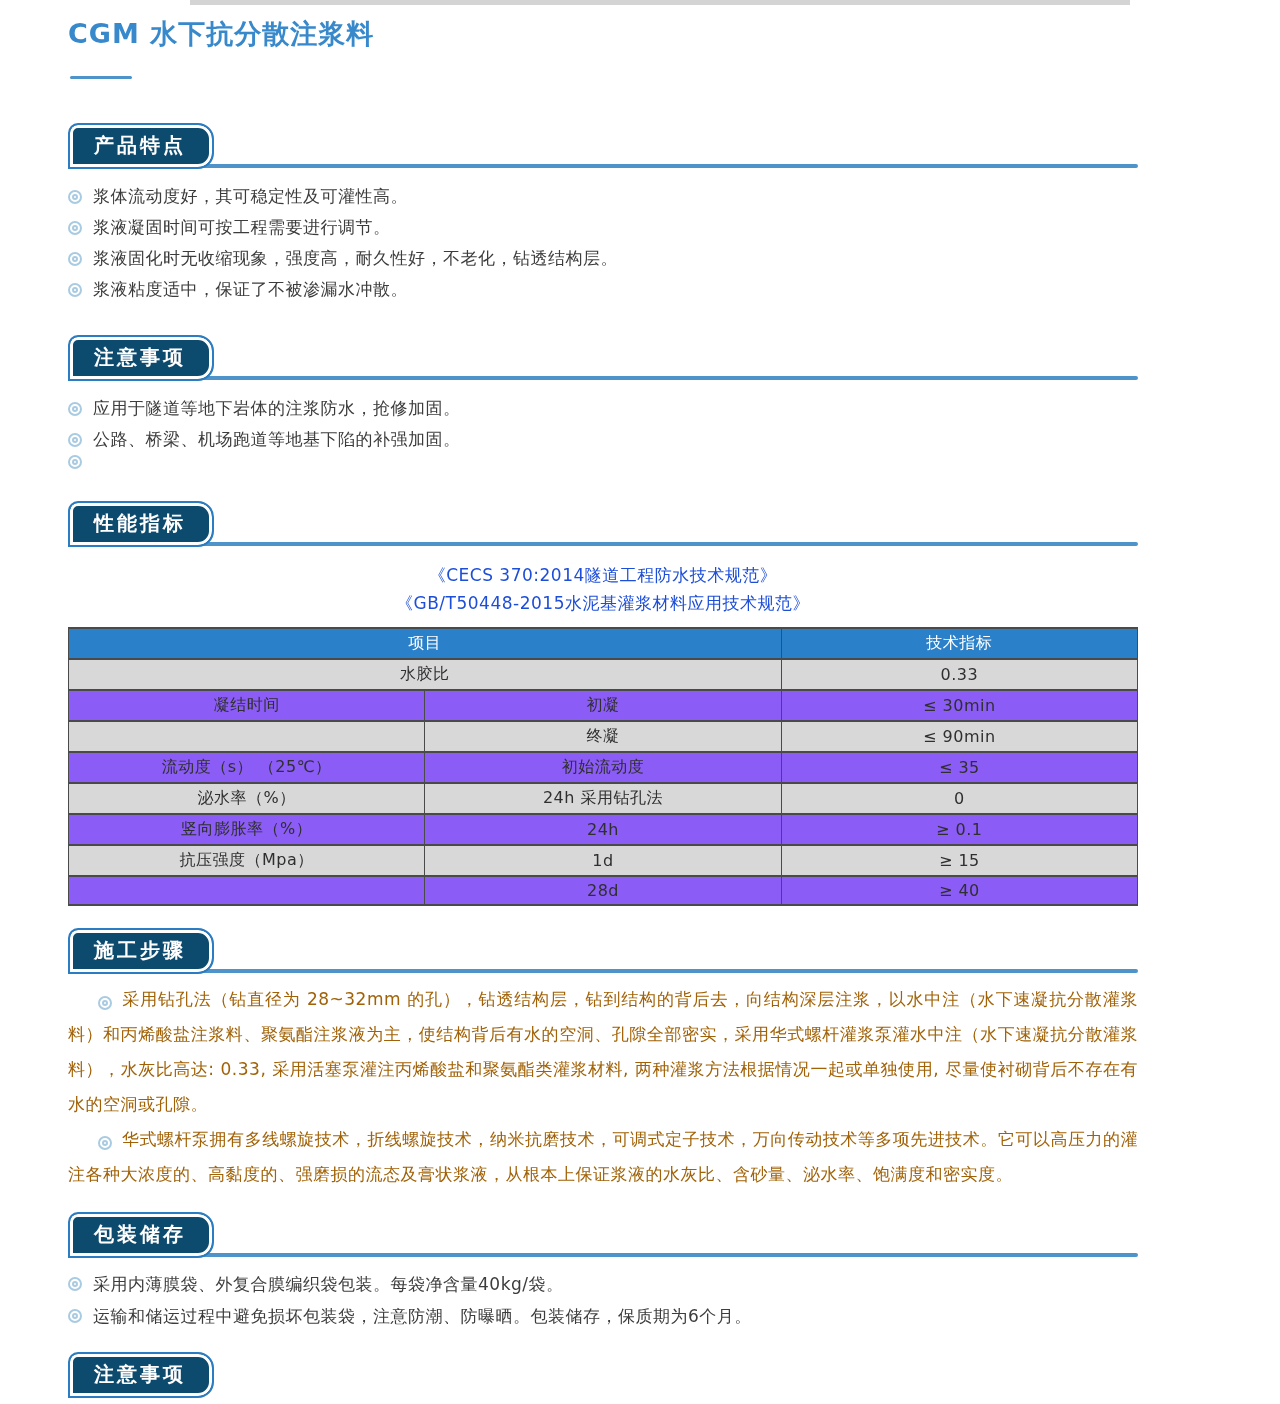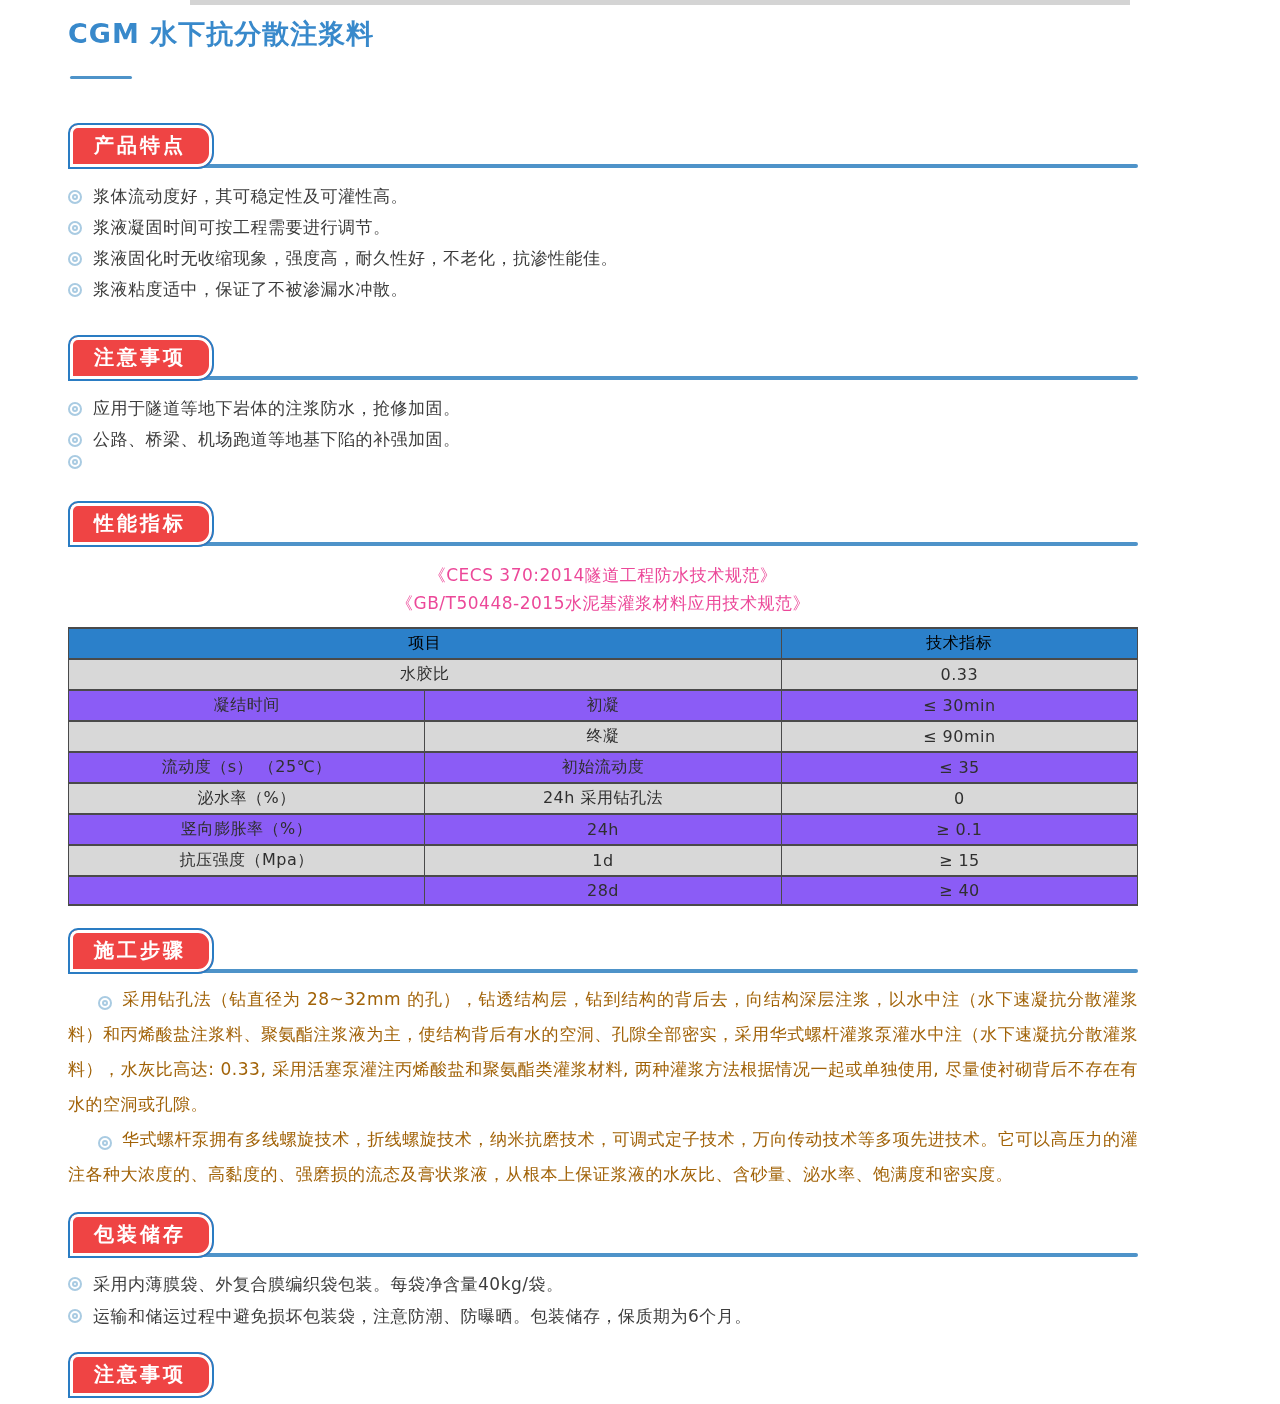--- a/index.html
+++ b/index.html
@@ -25,21 +25,21 @@
   }
   
   .sec-head { position:relative; }
   .sec-rule {
     position:absolute; left:0; right:0; bottom:1px; height:4px;
     background:#4e93c9; border-radius:2px; z-index:1;
   }
   .sec-tab {
     position:relative; z-index:2;
     display:inline-block;
-    background:#ef4444;
+    background:#0c4a6e;
     border:2px solid #2a7cc3;
     box-shadow: inset 0 0 0 3px #ffffff;
     color:#ffffff; font-size:20px; font-weight:700; letter-spacing:3px;
     padding:7px 26px 8px 24px;
     border-radius:10px 16px 16px 0;
   }
   .mt-features { margin-top:44px; }
   .mt-scope { margin-top:30px; }
   .mt-performance { margin-top:32px; }
   .mt-steps { margin-top:22px; }
@@ -55,31 +55,31 @@
     flex:0 0 auto;
     width:14px; height:14px;
     border:2px solid #a9cbe2; border-radius:50%;
     display:inline-flex; align-items:center; justify-content:center;
   }
   .b-dot {
     width:6px; height:6px; border:2px solid #a9cbe2; border-radius:50%;
   }
   
   .standards { margin-top:14px; text-align:center; }
-  .standards div { font-size:17px; line-height:28px; color:#ec4899; letter-spacing:.5px; }
+  .standards div { font-size:17px; line-height:28px; color:#1d4ed8; letter-spacing:.5px; }
   table.perf {
     width:100%; margin-top:10px; border-collapse:collapse; table-layout:fixed;
   }
   table.perf th, table.perf td {
     border:1px solid #4a4a4a; border-top:2px solid #4a4a4a; border-bottom:2px solid #4a4a4a;
     text-align:center; vertical-align:middle;
     font-size:16px; padding:4px 6px; height:29px; letter-spacing:.5px;
   }
   table.perf th {
-    background:#2b80ca; color:#000000; font-weight:400;
+    background:#2b80ca; color:#ffffff; font-weight:400;
   }
   table.perf td { color:#2f2f2f; background:#8b5cf6; }
   table.perf tr.gray td { background:#d8d8d8; }
   
   .steps-paras { margin-top:8px; }
   .steps-paras p {
     font-size:17px; line-height:35px; text-align:justify; color:#a16207; letter-spacing:.5px;
   }
   .b-icon.inline {
     display:inline-flex; vertical-align:-1px; margin:0 10px 0 30px;
@@ -112,21 +112,21 @@
       <li>
         <span class="b-icon">
             <span class="b-dot"></span>
           </span>
         <span>浆液凝固时间可按工程需要进行调节。</span>
       </li>
       <li>
         <span class="b-icon">
             <span class="b-dot"></span>
           </span>
-        <span>浆液固化时无收缩现象，强度高，耐久性好，不老化，抗渗性能佳。</span>
+        <span>浆液固化时无收缩现象，强度高，耐久性好，不老化，钻透结构层。</span>
       </li>
       <li>
         <span class="b-icon">
             <span class="b-dot"></span>
           </span>
         <span>浆液粘度适中，保证了不被渗漏水冲散。</span>
       </li>
     </ul>
   </section>
 

